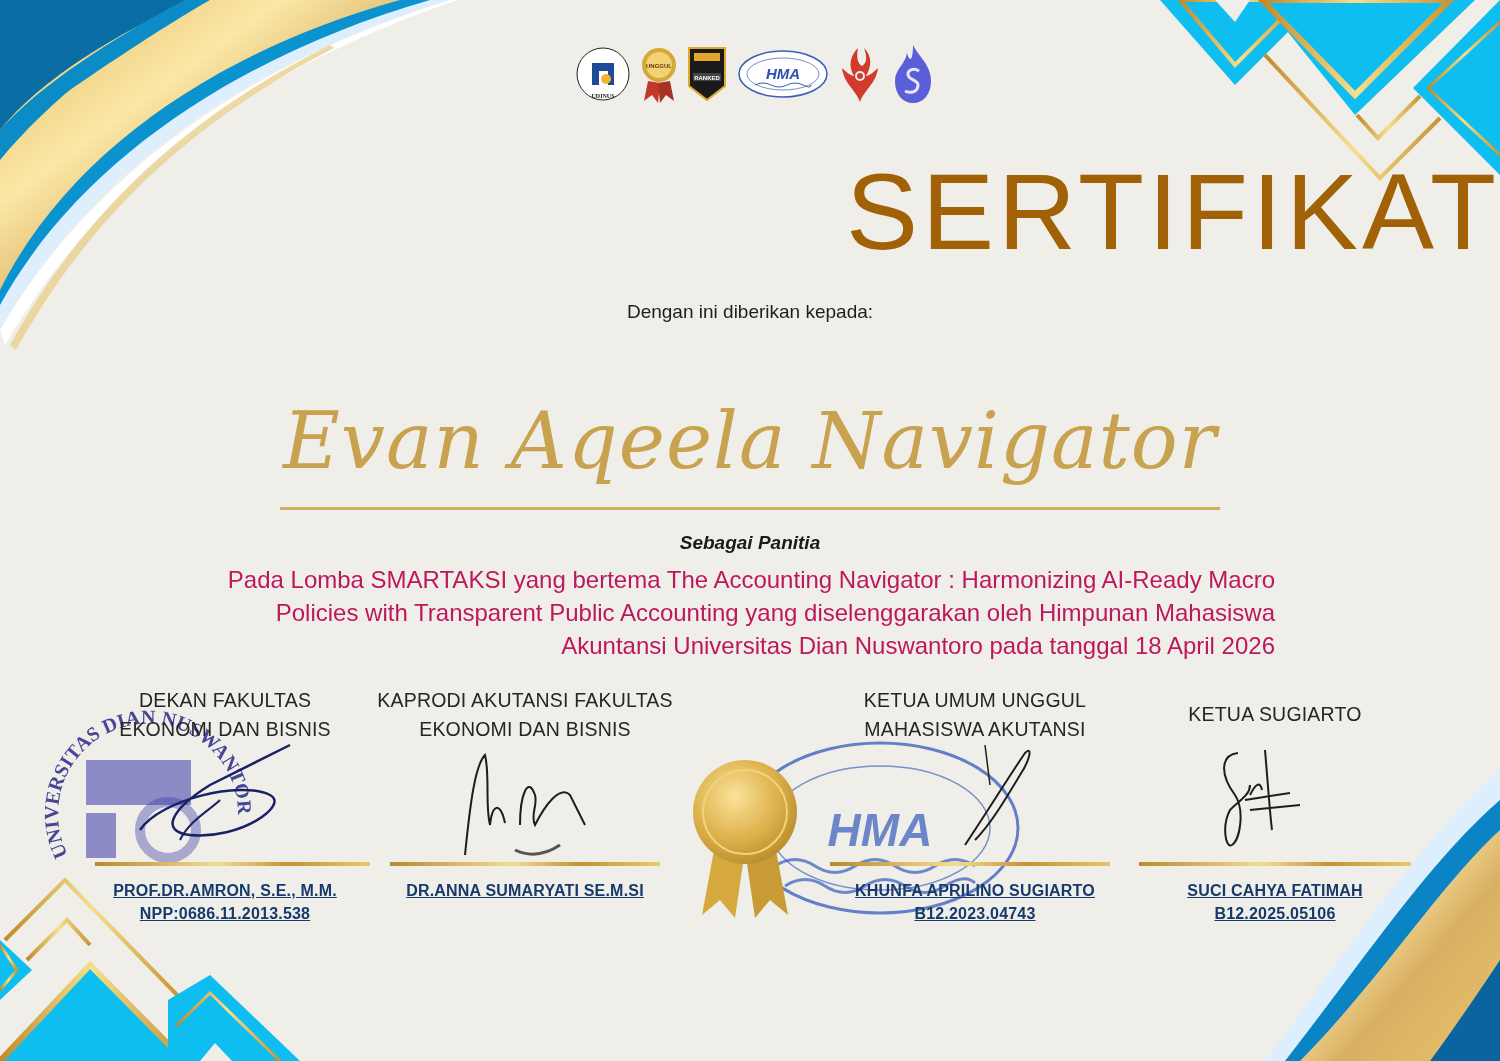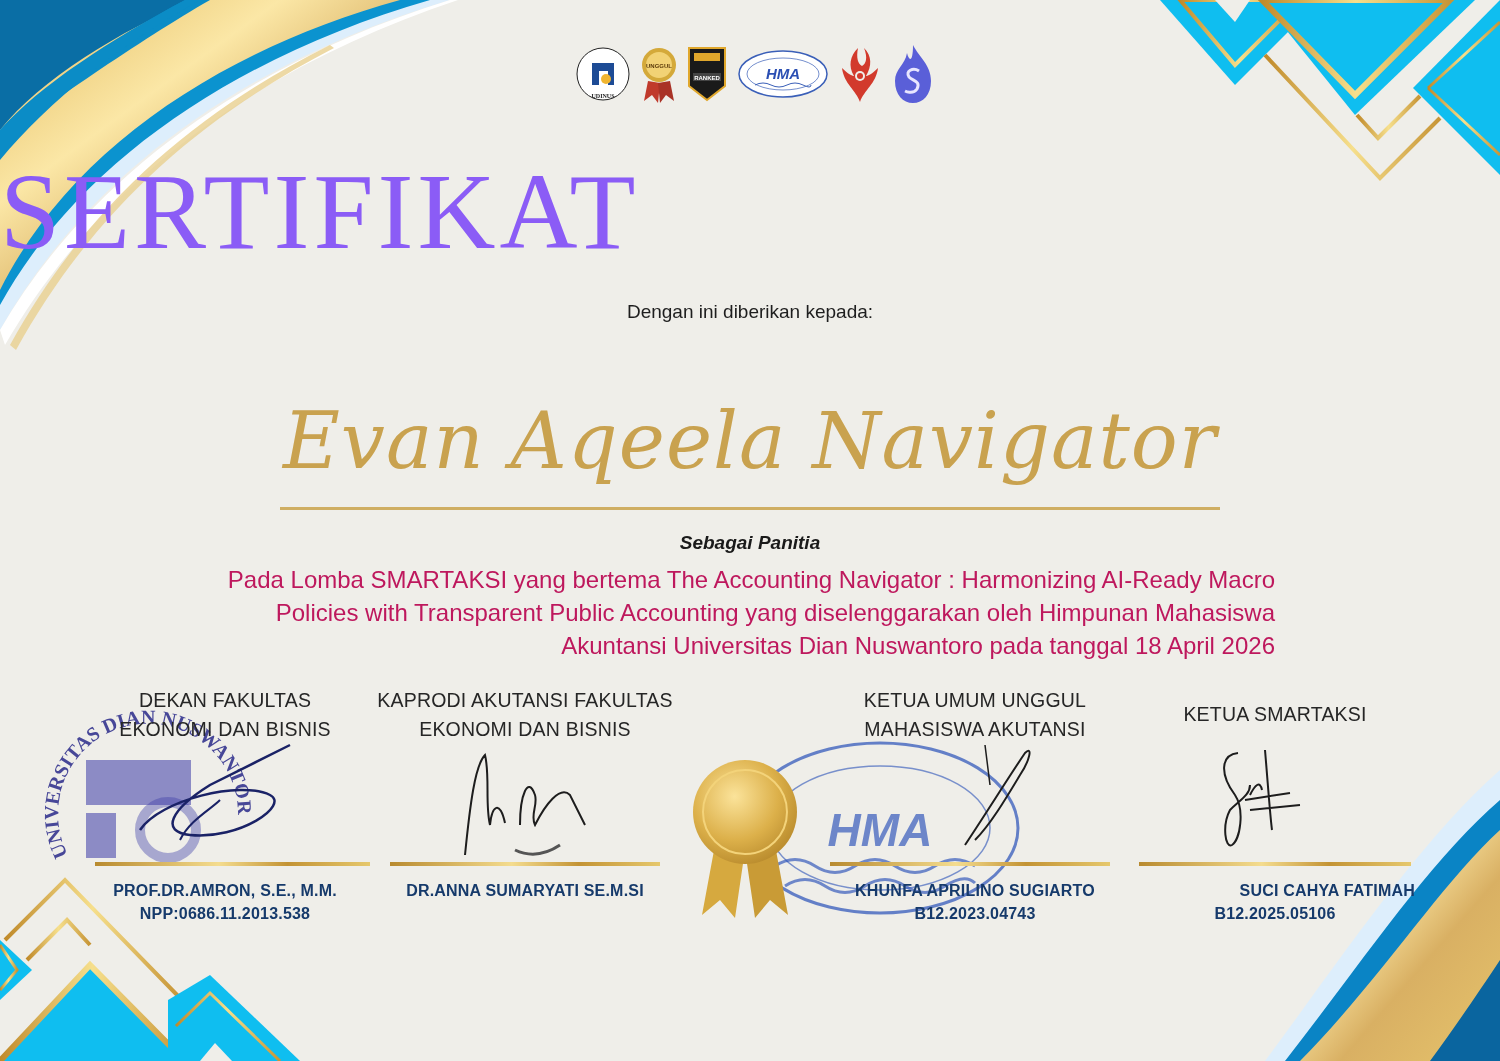--- a/index.html
+++ b/index.html
@@ -1,30 +1,30 @@
 <!DOCTYPE html>
 <html><head>
 <meta charset="utf-8">
 <style>
   html, body { margin:0; padding:0; }
   body { width:1500px; height:1061px; overflow:hidden; background:#efede8; position:relative; font-family:"Liberation Sans", sans-serif; }
   .page { position:absolute; left:0; top:0; width:1500px; height:1061px; background:#efeee9; overflow:hidden; }
   svg.deco { position:absolute; left:0; top:0; }
   .logos { position:absolute; left:575px; top:42px; width:360px; height:64px; display:flex; align-items:center; justify-content:space-between; }
   .logo { display:block; }
-  .title { position:absolute; left:0; width:1500px; top:158px; text-align:left; font-family:Liberation Serif, serif; font-size:108px; font-weight:normal; color:#8b5cf6; letter-spacing:4px; line-height:1; transform:scaleX(1.0); }
+  .title { position:absolute; left:0; width:1500px; top:158px; text-align:right; font-family:Liberation Sans, sans-serif; font-size:108px; font-weight:normal; color:#a16207; letter-spacing:4px; line-height:1; transform:scaleX(1.0); }
   .subtitle { position:absolute; left:0; width:1500px; top:301px; text-align:center; font-size:19px; color:#1e1e1e; }
   .recipient { position:absolute; left:0; width:1500px; top:395px; text-align:center; font-family:"DejaVu Serif", serif; font-style:italic; font-size:78px; color:#c9a24f; line-height:1.2; letter-spacing:1px; }
   .name-line { position:absolute; left:280px; top:507px; width:940px; height:3px; background:#cfae62; }
   .role { position:absolute; left:0; width:1500px; top:532px; text-align:center; font-weight:bold; font-size:19px; color:#1a1a1a;font-style:italic; }
   .desc { position:absolute; left:225px; width:1050px; top:563px; text-align:right; font-size:24px; color:#be185d; line-height:33px; }
   .sig { position:absolute; text-align:center; }
   .sig .pos { font-size:19.5px; color:#262626; line-height:29px; letter-spacing:0.2px; }
   .sig .line { position:absolute; height:4px; background:linear-gradient(90deg,#b88a2f,#f4dc8f 45%,#c39334 70%,#e6c86d); }
-  .sig .nm { position:absolute; left:0; width:100%; font-weight:bold; font-size:16px; color:#163a6b; line-height:23px; letter-spacing:0.2px; }
+  .sig .nm { position:absolute; left:0; width:100%; font-weight:bold; font-size:16px; color:#163a6b; line-height:23px; letter-spacing:0.2px;text-decoration:underline; }
   .stamp { position:absolute; pointer-events:none; }
 </style>
 </head>
 <body>
 
 <div class="page">
 
   <svg class="deco" width="1500" height="1061" viewBox="0 0 1500 1061">
     <defs>
       <linearGradient id="goldA" x1="0" y1="0" x2="1" y2="1">
@@ -193,19 +193,19 @@
 
   <div class="sig" style="left:830px;top:686px;width:290px;height:240px;">
     <div class="pos">KETUA UMUM UNGGUL</div>
     <div class="pos">MAHASISWA AKUTANSI</div>
     <div class="line" style="left:0px;top:176px;width:280px;"></div>
     <div class="nm" style="top:193px;">KHUNFA APRILINO SUGIARTO</div>
     <div class="nm" style="top:216px;">B12.2023.04743</div>
   </div>
 
   <div class="sig" style="left:1135px;top:700px;width:280px;height:226px;">
-    <div class="pos">KETUA SMARTAKSI</div>
+    <div class="pos">KETUA SUGIARTO</div>
     <div class="line" style="left:4px;top:162px;width:272px;"></div>
-    <div class="nm" style="top:179px;text-align:right;">SUCI CAHYA FATIMAH</div>
+    <div class="nm" style="top:179px;">SUCI CAHYA FATIMAH</div>
     <div class="nm" style="top:202px;">B12.2025.05106</div>
   </div>
 
 </div>
 
 </body></html>

